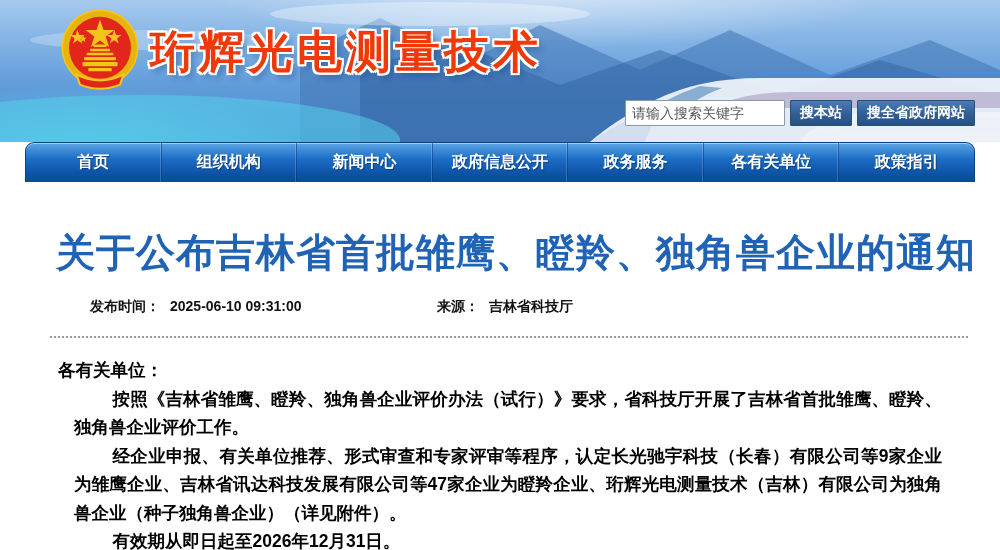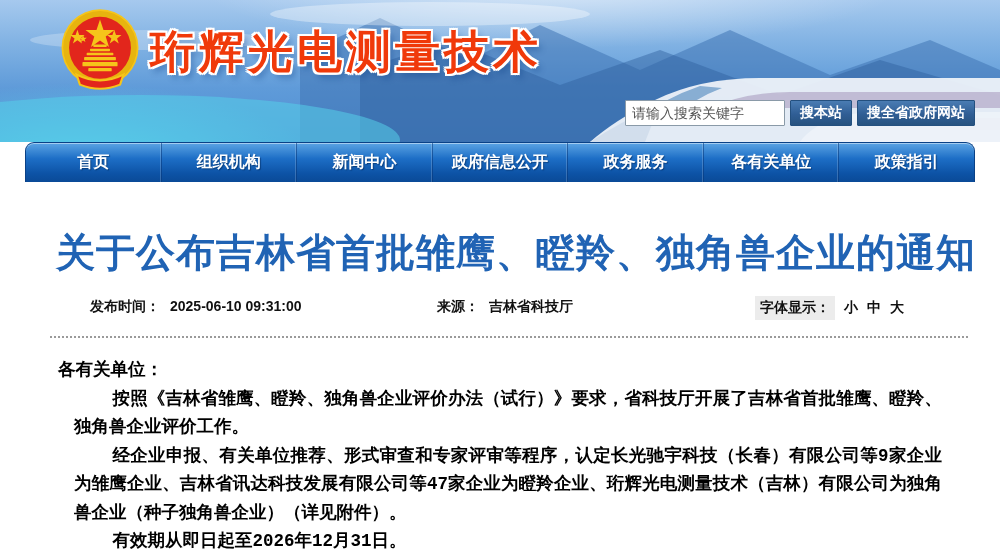--- a/index.html
+++ b/index.html
@@ -79,21 +79,21 @@
   .meta-sep{display:inline-block;width:10px;}
   .dotted-divider{
     position:absolute;left:50px;top:336px;width:918px;height:0;
     border-bottom:2px dotted #9a9a9a;
   }
   .article-body{
     position:absolute;left:58px;top:356px;width:884px;
     font-size:17.5px;line-height:28.5px;color:#000;font-weight:600;
     text-align:justify;
   }
-  .article-body p{margin:0;font-family:Liberation Mono, monospace;}
+  .article-body p{margin:0;}
   .article-body p.indent{text-indent:2.2em;margin-left:16px;}
 </style>
 </head>
 <body>
 
 <div class="page">
 
   <div class="header">
 
     <svg class="header-art" viewBox="0 0 1000 142" preserveAspectRatio="none">
@@ -163,26 +163,20 @@
 
   <h1 class="article-title">关于公布吉林省首批雏鹰、瞪羚、独角兽企业的通知</h1>
 
   <div class="meta-row">
     <div class="meta-publish">
       <span>发布时间：</span><span class="meta-sep"></span><span>2025-06-10 09:31:00</span>
     </div>
     <div class="meta-source">
       <span>来源：</span><span class="meta-sep"></span><span>吉林省科技厅</span>
     </div>
-    <div class="meta-font">
-      <span class="meta-font-label">字体显示：</span>
-      <span class="font-option">小</span>
-      <span class="font-option">中</span>
-      <span class="font-option">大</span>
-    </div>
   </div>
 
   <div class="dotted-divider"></div>
 
   <div class="article-body">
     <p>各有关单位：</p>
     <p class="indent">按照《吉林省雏鹰、瞪羚、独角兽企业评价办法（试行）》要求，省科技厅开展了吉林省首批雏鹰、瞪羚、独角兽企业评价工作。</p>
     <p class="indent">经企业申报、有关单位推荐、形式审查和专家评审等程序，认定长光驰宇科技（长春）有限公司等9家企业为雏鹰企业、吉林省讯达科技发展有限公司等47家企业为瞪羚企业、珩辉光电测量技术（吉林）有限公司为独角兽企业（种子独角兽企业）（详见附件）。</p>
     <p class="indent">有效期从即日起至2026年12月31日。</p>
   </div>

